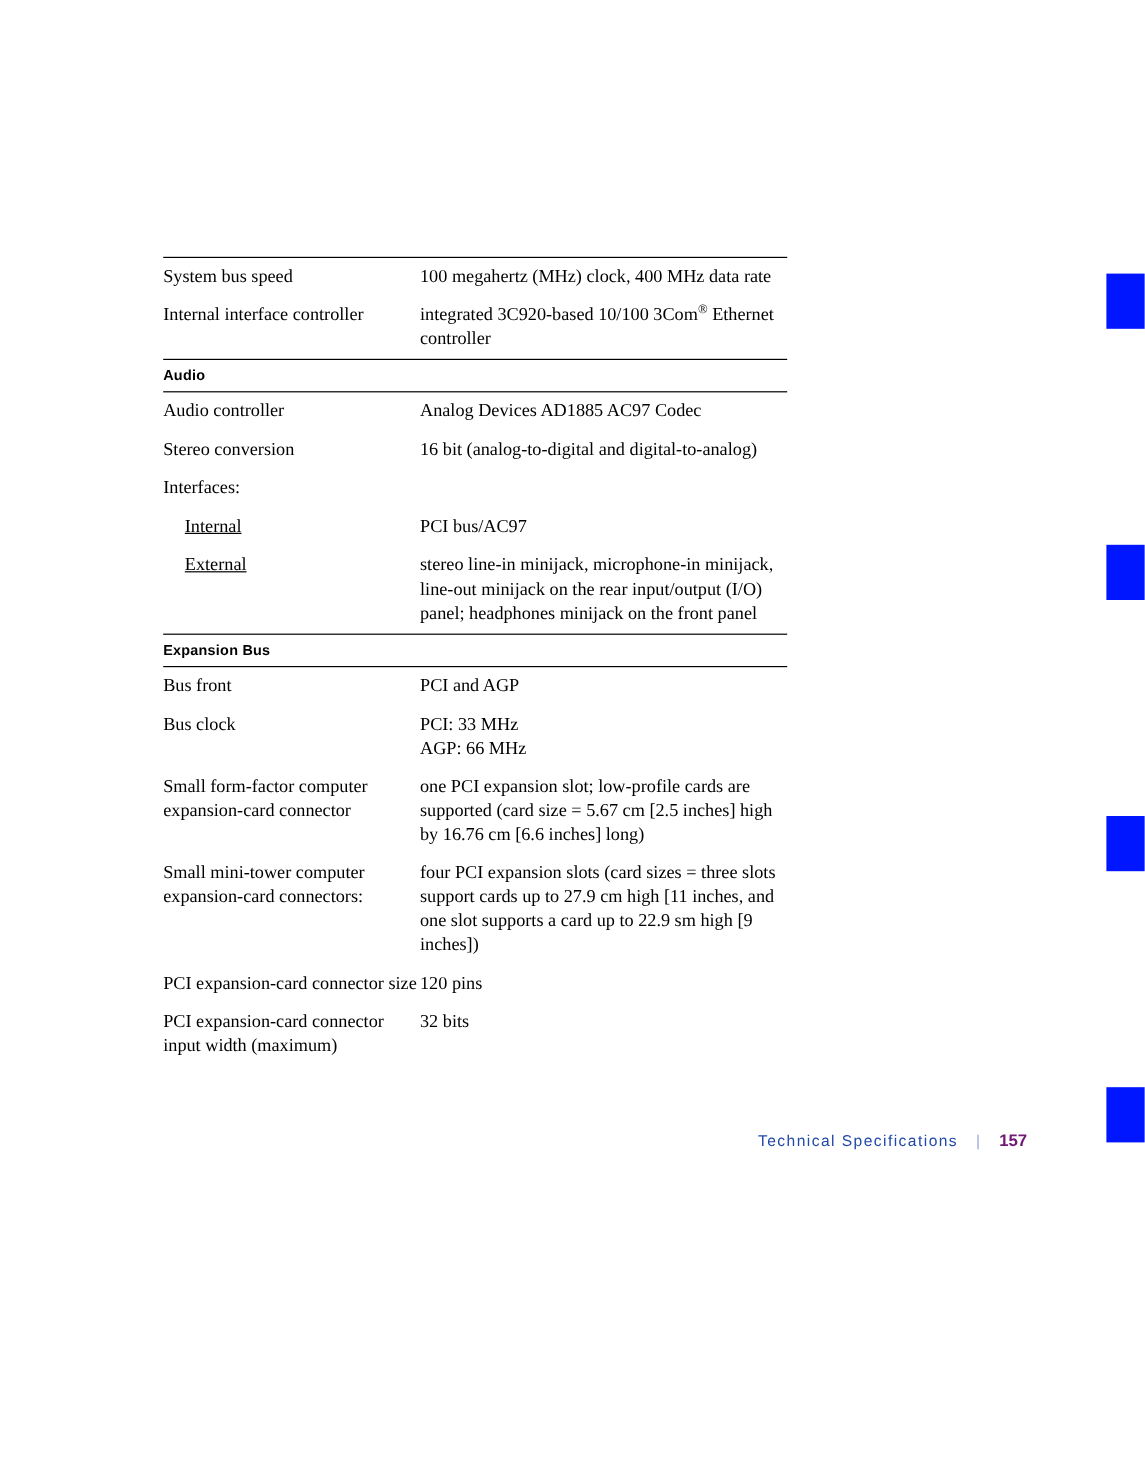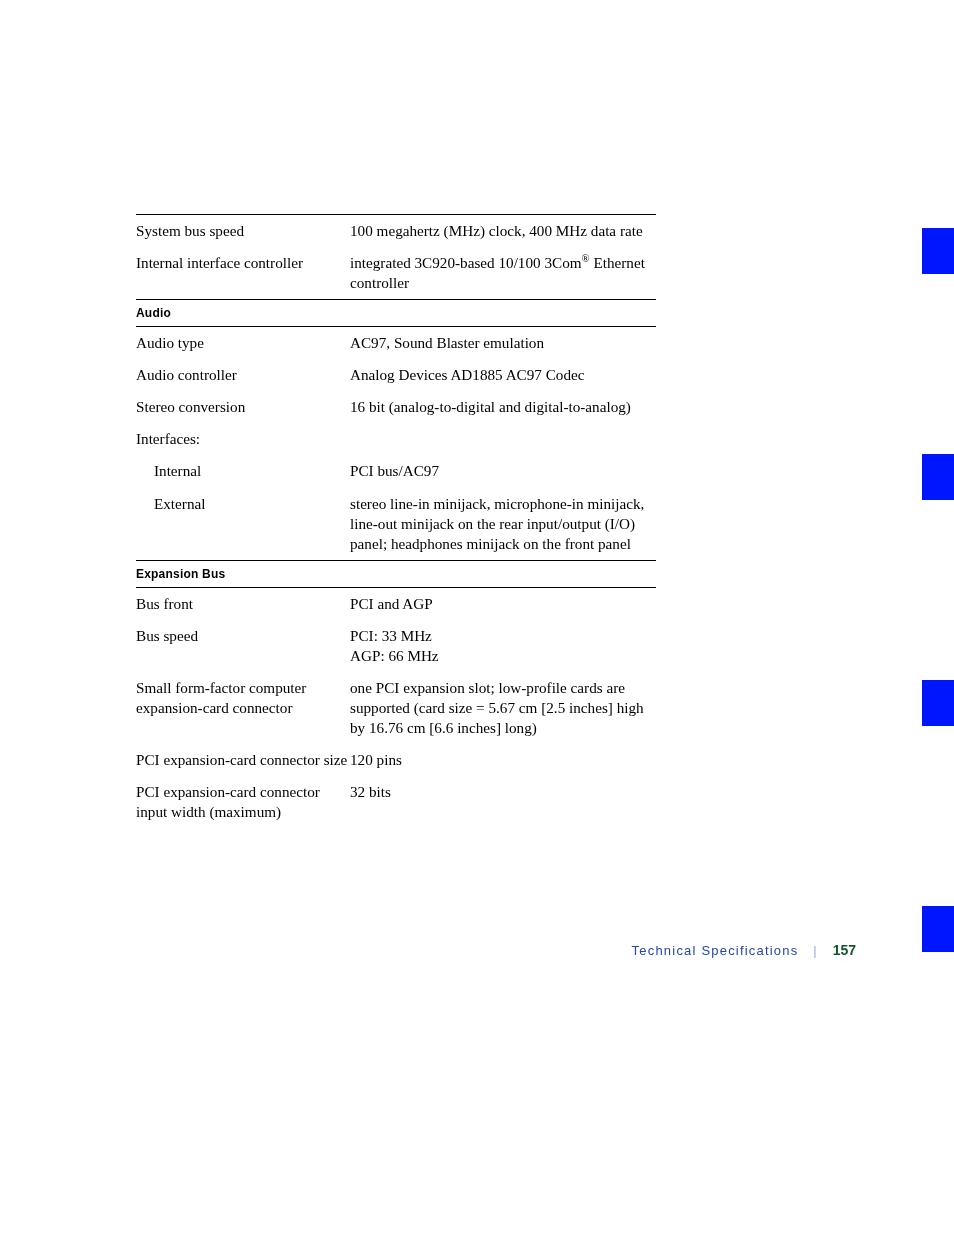--- a/index.html
+++ b/index.html
@@ -51,20 +51,21 @@
   }
   td.label {
     width: 214px;
     padding-right: 6px;
   }
   td.value {
     padding-left: 0;
   }
   .indent {
     padding-left: 18px;
+    text-decoration: underline;
   }
   .divider {
     border-top: 1px solid #000;
     height: 0;
   }
   sup {
     font-size: 0.7em;
     vertical-align: super;
     line-height: 0;
   }
@@ -80,21 +81,21 @@
     letter-spacing: 1.2px;
   }
   .footer .sep {
     color: #9aa8d6;
     padding: 0 10px;
   }
   .footer .pnum {
     font-weight: 700;
     font-size: 14px;
     letter-spacing: 0;
-    color: #14532d;
+    color: #701a75;
   }
 </style>
 </head>
 <body>
 
 <div class="page">
 
   <div class="tab" style="top:228px;"></div>
   <div class="tab" style="top:454px;"></div>
   <div class="tab" style="top:680px;"></div>
@@ -115,24 +116,20 @@
           </tr>
         </tbody>
     </table>
 
     <div class="divider"></div>
     <div class="section-heading">Audio</div>
     <div class="divider"></div>
     <table class="spec">
       <tbody id="audio-body">
           <tr>
-            <td class="label">Audio type</td>
-            <td class="value">AC97, Sound Blaster emulation</td>
-          </tr>
-          <tr>
             <td class="label">Audio controller</td>
             <td class="value">Analog Devices AD1885 AC97 Codec</td>
           </tr>
           <tr>
             <td class="label">Stereo conversion</td>
             <td class="value">16 bit (analog-to-digital and digital-to-analog)</td>
           </tr>
           <tr>
             <td class="label">Interfaces:</td>
             <td class="value"></td>
@@ -151,26 +148,30 @@
     <div class="divider"></div>
     <div class="section-heading">Expansion Bus</div>
     <div class="divider"></div>
     <table class="spec">
       <tbody id="expbus-body">
           <tr>
             <td class="label">Bus front</td>
             <td class="value">PCI and AGP</td>
           </tr>
           <tr>
-            <td class="label">Bus speed</td>
+            <td class="label">Bus clock</td>
             <td class="value">PCI: 33 MHz<br>AGP: 66 MHz</td>
           </tr>
           <tr>
             <td class="label">Small form-factor computer expansion-card connector</td>
             <td class="value">one PCI expansion slot; low-profile cards are supported (card size = 5.67 cm [2.5 inches] high by 16.76 cm [6.6 inches] long)</td>
+          </tr>
+          <tr>
+            <td class="label">Small mini-tower computer expansion-card connectors:</td>
+            <td class="value">four PCI expansion slots (card sizes = three slots support cards up to 27.9 cm high [11 inches, and one slot supports a card up to 22.9 sm high [9 inches])</td>
           </tr>
           <tr>
             <td class="label">PCI expansion-card connector size</td>
             <td class="value">120 pins</td>
           </tr>
           <tr>
             <td class="label">PCI expansion-card connector input width (maximum)</td>
             <td class="value">32 bits</td>
           </tr>
         </tbody>

